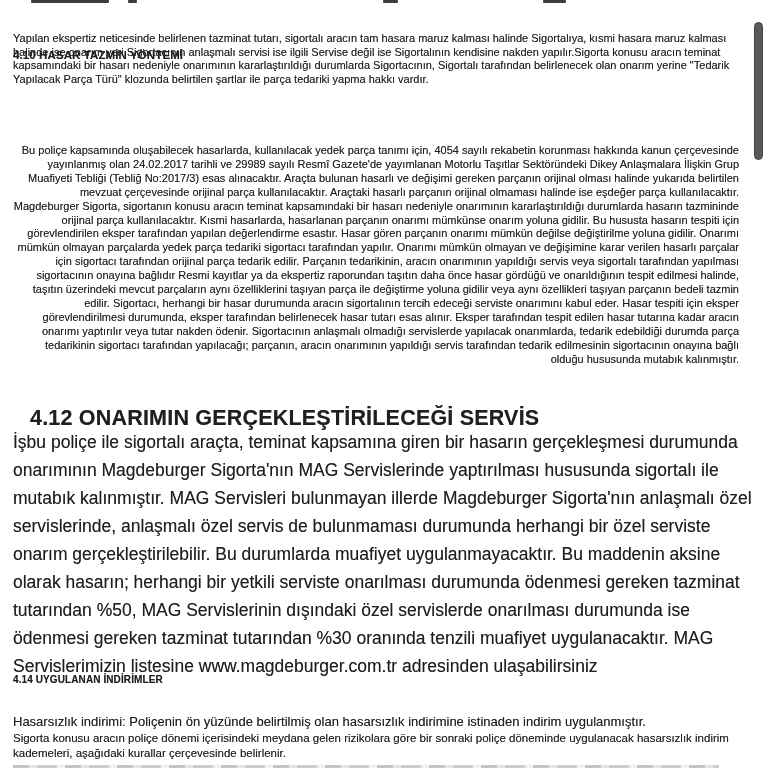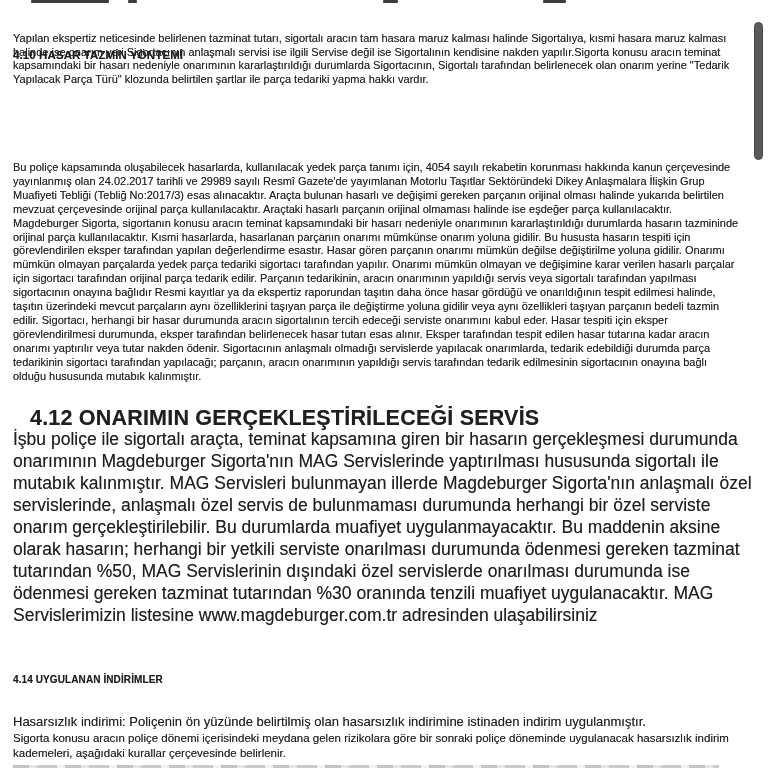--- a/index.html
+++ b/index.html
@@ -28,35 +28,35 @@
   }
   .body-small {
     font-size: 11px;
     line-height: 13.6px;
     margin: 0;
     text-align: left;
   }
   .sec410-body { top: 20px; width: 722px; margin-top: 12px; }
   .h410 { top: 6px; }
   .h411 { top: 118px; }
-  .sec411-body { top: 161px; width: 726px; line-height: 13.9px; }
+  .sec411-body { top: 144px; width: 726px; line-height: 13.9px; text-align: right; }
 
   .h-large {
     top: 389px;
     font-weight: bold;
     font-size: 21.5px;
     letter-spacing: 0.2px;
     white-space: nowrap;
     margin: 17px;
   }
   .body-large {
     top: 428px;
     width: 746px;
     font-size: 17.5px;
-    line-height: 22px;
+    line-height: 28px;
     margin: 0;
   }
 
   .h414 { top: 631px; font-size: 10px; }
   .disc-line { font-size: 13px; white-space: nowrap; }
   .disc1 { top: 671px; }
   .disc2 { top: 687px; }
   .h-kloz {
     top: 701px;
     font-weight: bold;

